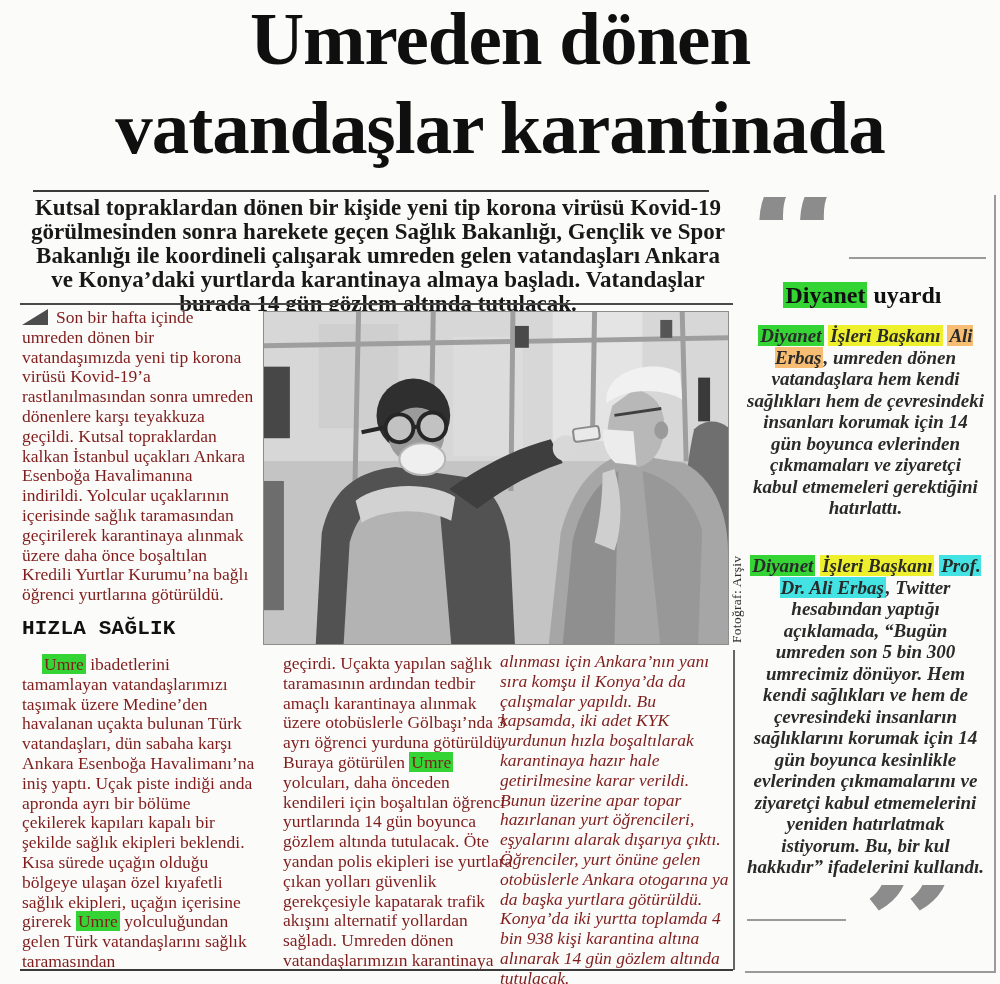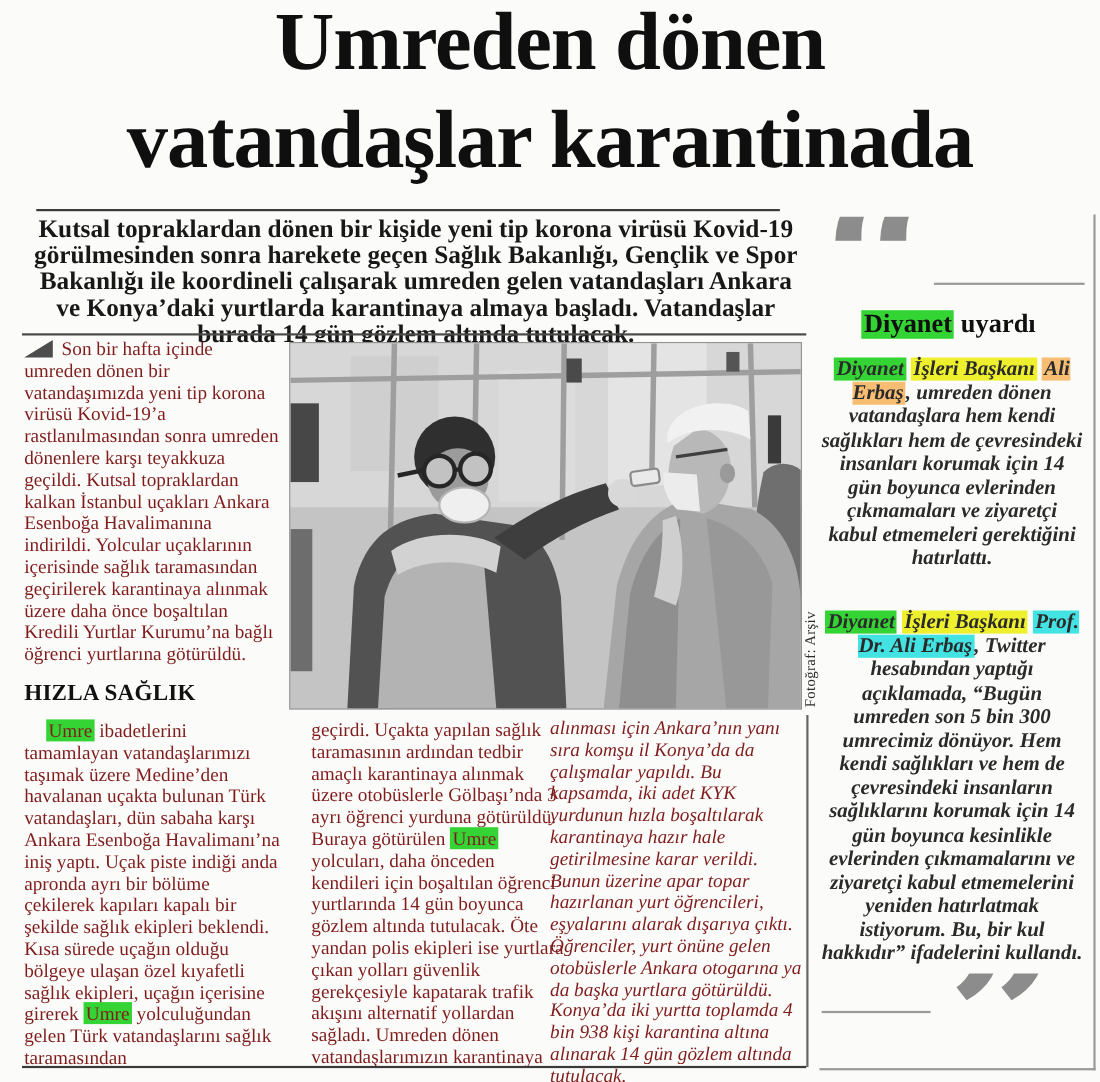--- a/index.html
+++ b/index.html
@@ -39,21 +39,21 @@
   #col1{left:22px;top:308px;width:234px;}
   #col2{left:263px;top:654px;width:231px;margin-left:20px;}
   #col3{left:500px;top:652px;width:233px;font-style:italic;}
   .body-p{
     margin:0;font-size:17.5px;line-height:19.8px;color:#7f1d1d;
     text-align:left;
   }
   .indent{text-indent:20px;margin-top:14px;}
   #subhead{
     margin:12px 0 0 0;font-size:21px;line-height:24px;
-    font-weight:bold;color:#111;letter-spacing:.2px;
+    font-weight:bold;color:#111;letter-spacing:.2px;font-family:Liberation Mono, monospace;
   }
   #subhead span{display:block;}
 
   .tri{
     display:inline-block;width:0;height:0;
     border-bottom:16px solid #4d4d4d;
     border-left:26px solid transparent;
     margin-right:8px;vertical-align:-2px;
   }
 

